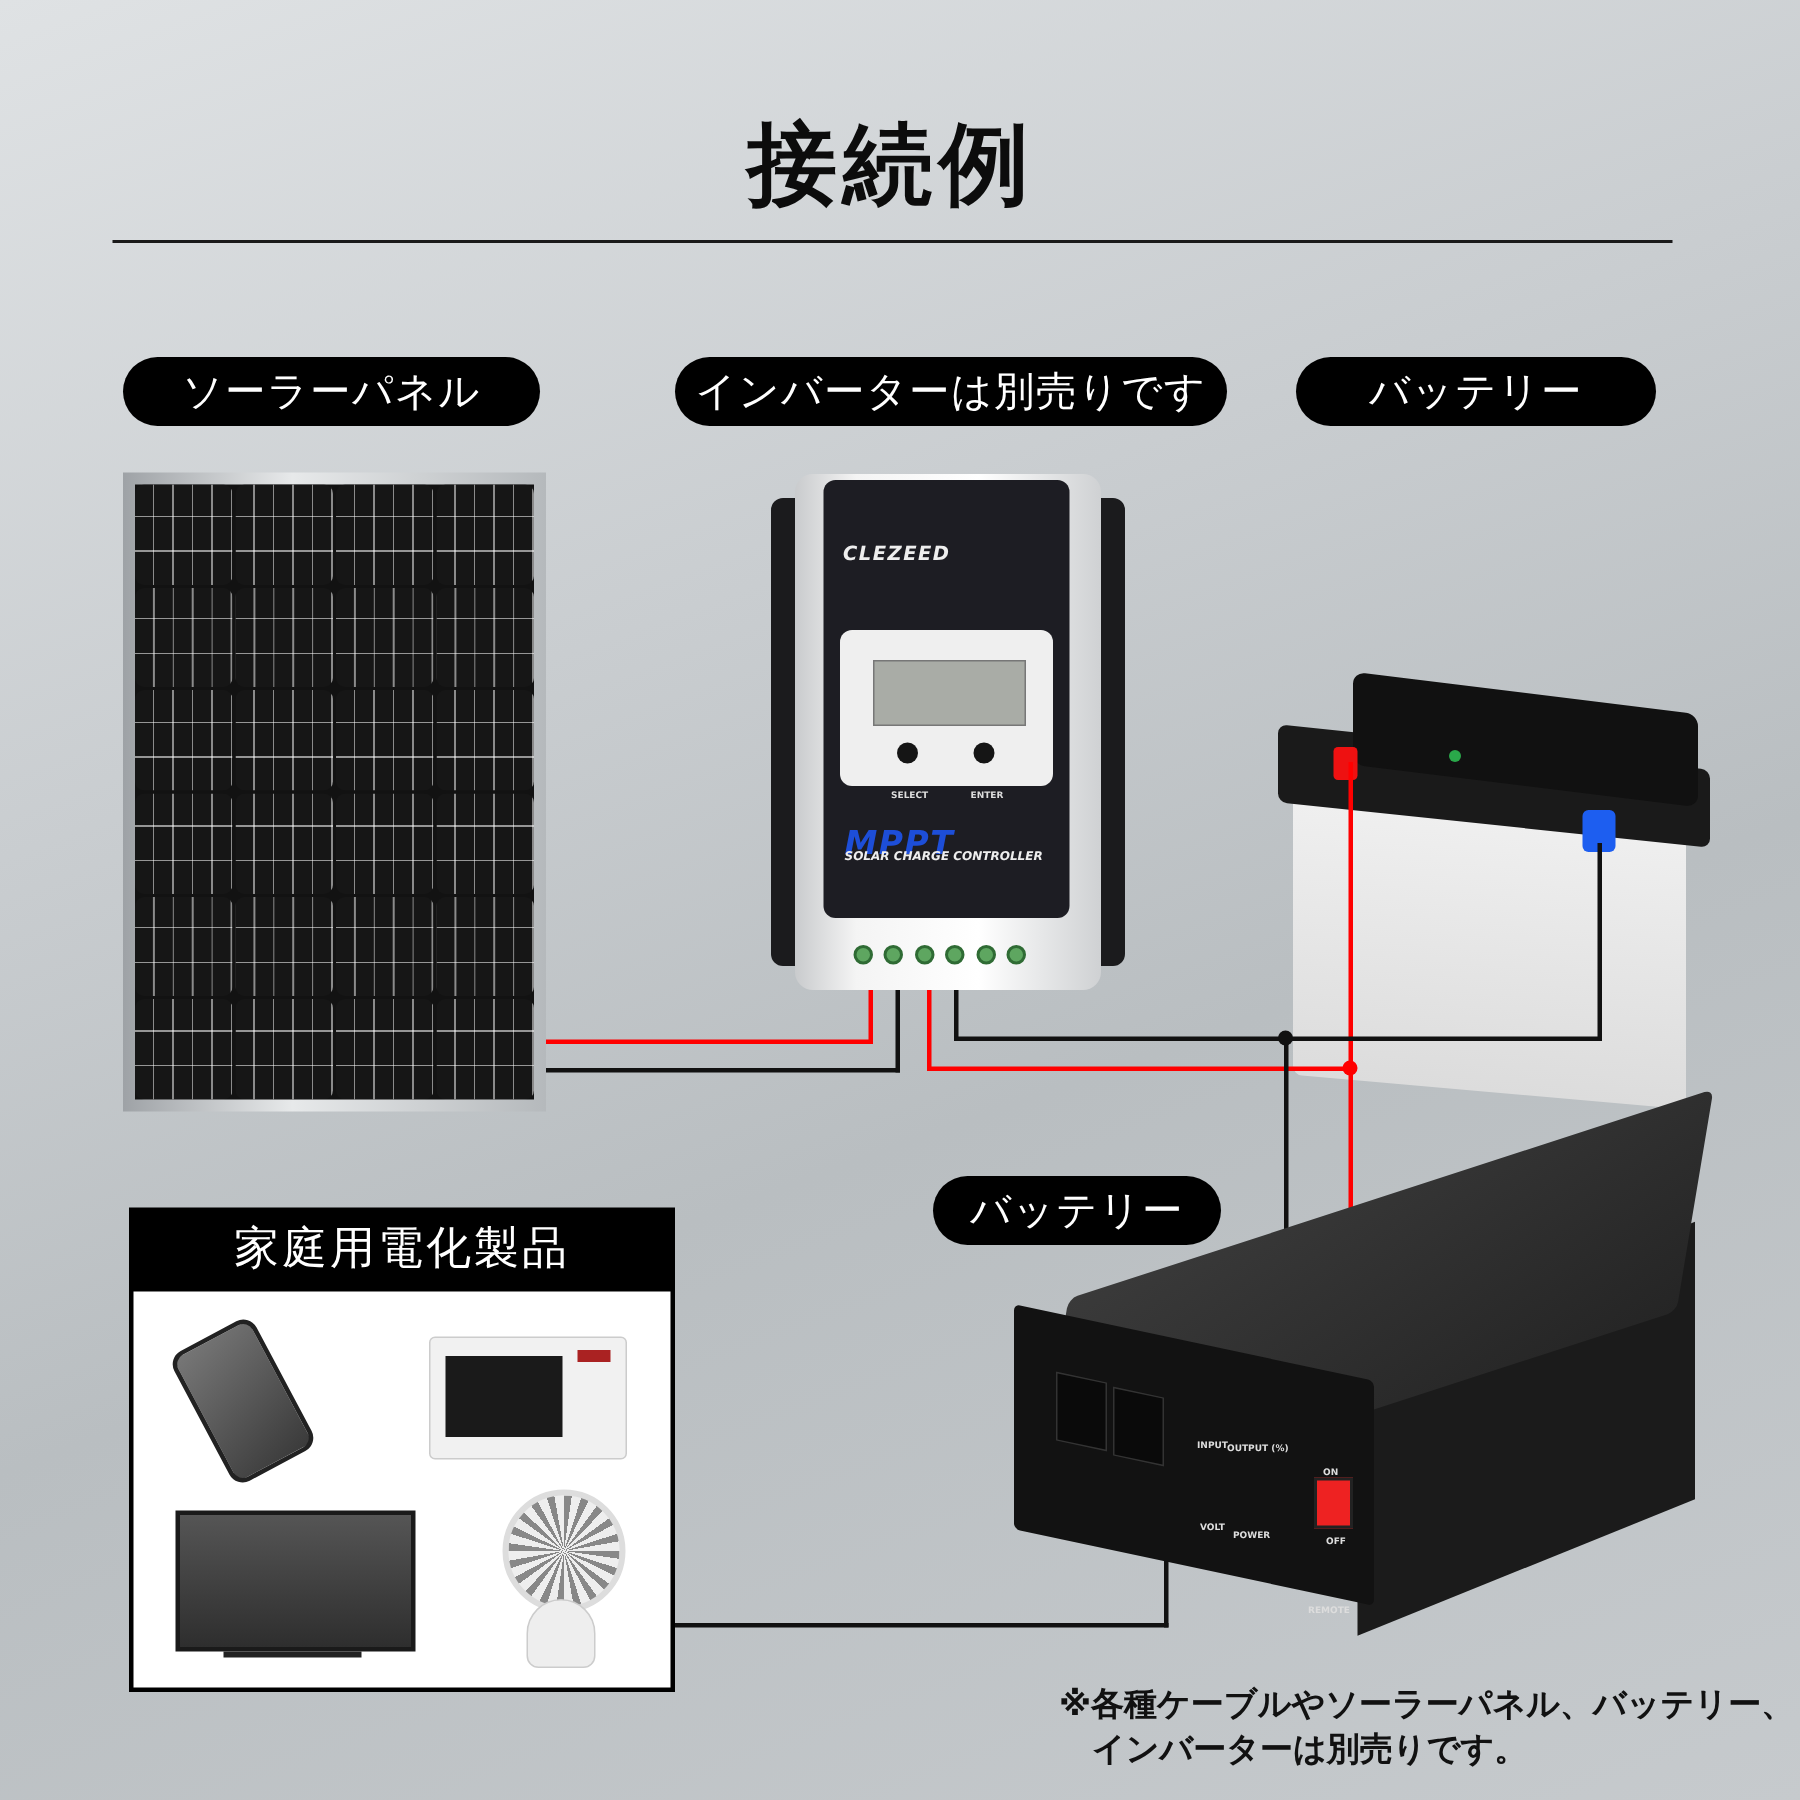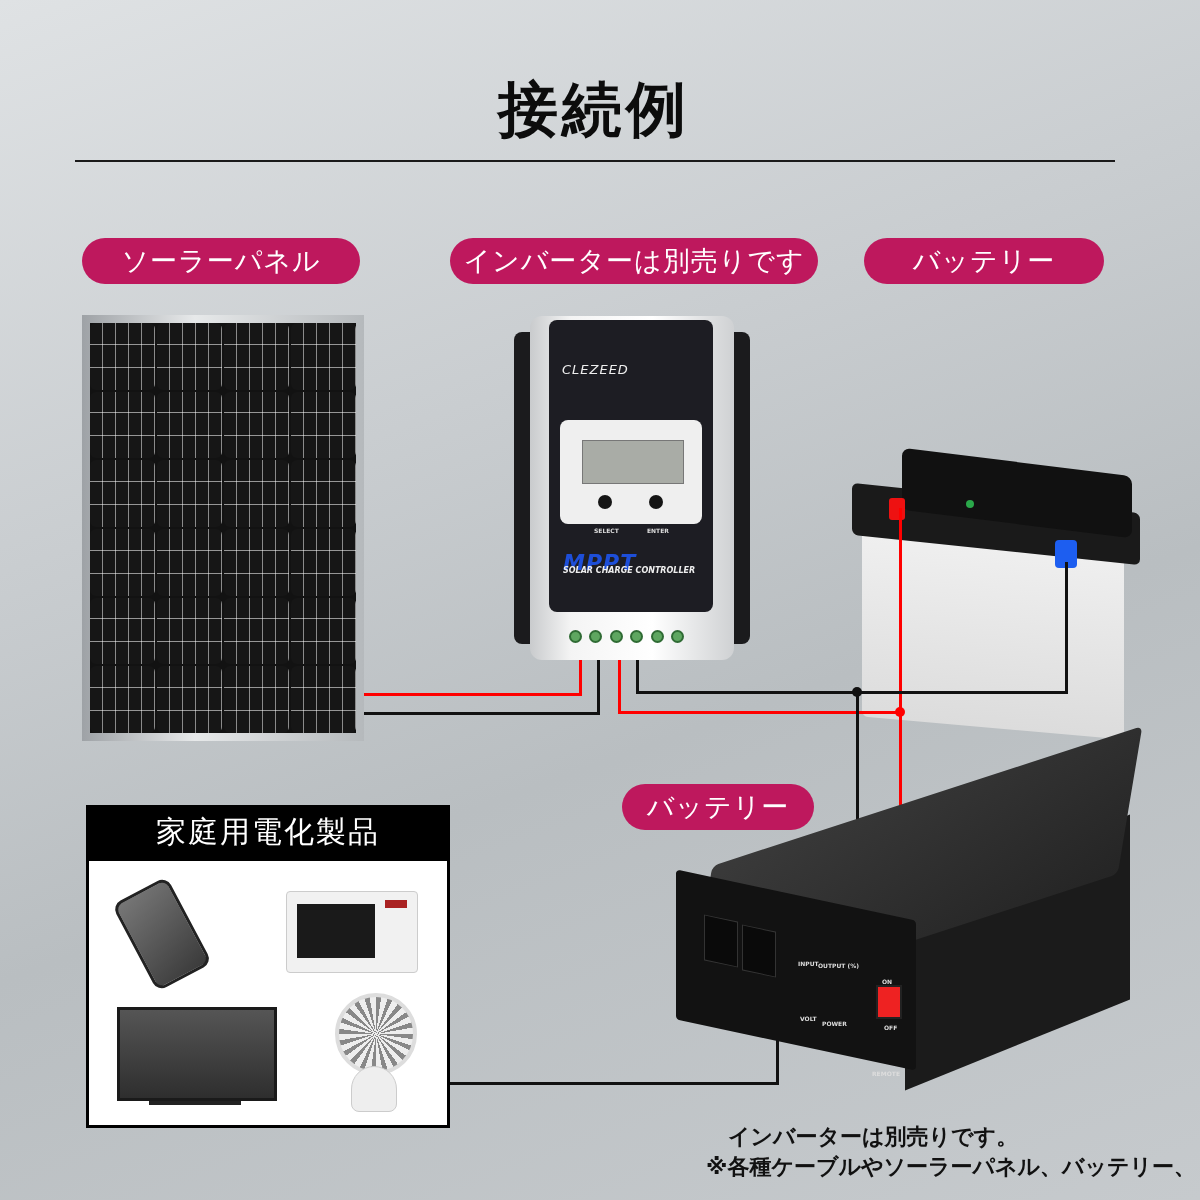--- a/index.html
+++ b/index.html
@@ -2,33 +2,33 @@
 <html><head>
 <meta charset="utf-8">
 <style>
   html,body{margin:0;padding:0;}
   body{width:1200px;height:1200px;overflow:hidden;position:relative;
     background:linear-gradient(160deg,#dfe2e4 0%,#c9cdd0 35%,#b9bec1 60%,#c6cacd 100%);
     font-family:"DejaVu Sans","Liberation Sans",sans-serif;}
   .abs{position:absolute;}
   .title{left:0;width:1188px;top:70px;text-align:center;font-size:60px;font-weight:bold;color:#0c0c0c;letter-spacing:4px;}
   .rule{left:75px;width:1040px;top:160px;height:2px;background:#1a1a1a;}
-  .pill{background:#be185d;color:#fff;border-radius:24px;height:46px;display:flex;align-items:center;justify-content:center;font-size:27px;letter-spacing:1px;}
+  .pill{background:#000000;color:#fff;border-radius:24px;height:46px;display:flex;align-items:center;justify-content:center;font-size:27px;letter-spacing:1px;}
   
   .panel{left:82px;top:315px;width:282px;height:426px;background:linear-gradient(90deg,#9ea2a6,#e7e9ea 40%,#b5b9bc);padding:8px;box-sizing:border-box;}
   .panel-inner{width:100%;height:100%;background:#121212;display:grid;grid-template-columns:repeat(4,1fr);grid-template-rows:repeat(6,1fr);gap:2px;}
   .cell{background:
     repeating-linear-gradient(0deg,transparent 0 22px,rgba(255,255,255,.55) 22px 23px),
     repeating-linear-gradient(90deg,transparent 0 12px,rgba(255,255,255,.5) 12px 13px),
     #161616;border-radius:6px;}
   
   .ctrl-bracket{left:514px;top:332px;width:236px;height:312px;background:#1b1b1d;border-radius:8px;}
   .ctrl-body{left:530px;top:316px;width:204px;height:344px;background:linear-gradient(90deg,#c9cbcd,#f4f4f4 20%,#fff 60%,#cfd1d3);border-radius:12px;}
   .ctrl-face{left:549px;top:320px;width:164px;height:292px;background:#1d1d23;border-radius:8px;}
-  .brand{left:562px;top:362px;color:#eee;font-style:italic;font-weight:normal;font-size:13px;letter-spacing:1px;}
+  .brand{left:562px;top:362px;color:#eee;font-style:italic;font-weight:bold;font-size:13px;letter-spacing:1px;}
   .lcd-frame{left:560px;top:420px;width:142px;height:104px;background:#efefef;border-radius:8px;}
   .lcd{left:582px;top:440px;width:100px;height:42px;background:#a9aca6;border:1px solid #777;}
   .btn-round{width:14px;height:14px;border-radius:50%;background:#151515;}
   .smalllbl{font-size:6px;color:#ddd;font-weight:bold;}
   .mppt{left:563px;top:550px;color:#1d4ed8;font-size:22px;font-weight:bold;font-style:italic;letter-spacing:1px;}
   .mppt-sub{left:563px;top:566px;color:#eee;font-size:8px;font-weight:bold;font-style:italic;}
   .term{width:13px;height:13px;border-radius:50%;background:#5ea660;border:2px solid #2f6b34;box-sizing:border-box;}
   
   .w{position:absolute;}
   .red{background:#ff0000;}
@@ -165,15 +165,15 @@
   </div>
 
   <div class="abs" style="left:28px;top:146px;width:154px;height:88px;background:linear-gradient(180deg,#555,#2e2e2e);border:3px solid #1a1a1a;"></div>
   <div class="abs" style="left:60px;top:240px;width:92px;height:4px;background:#222;"></div>
 
   <div class="abs" style="left:246px;top:132px;width:74px;height:74px;border-radius:50%;background:repeating-conic-gradient(#888 0 8deg,#eee 8deg 18deg);border:4px solid #ddd;"></div>
   <div class="abs" style="left:262px;top:205px;width:44px;height:44px;border-radius:50% 50% 8px 8px;background:#eee;border:1px solid #ccc;"></div>
 </div>
 
 <div class="abs note">
+  <div>※各種ケーブルやソーラーパネル、バッテリー、</div>
   <div style="padding-left:22px;">インバーターは別売りです。</div>
-  <div>※各種ケーブルやソーラーパネル、バッテリー、</div>
 </div>
 
 </body></html>

